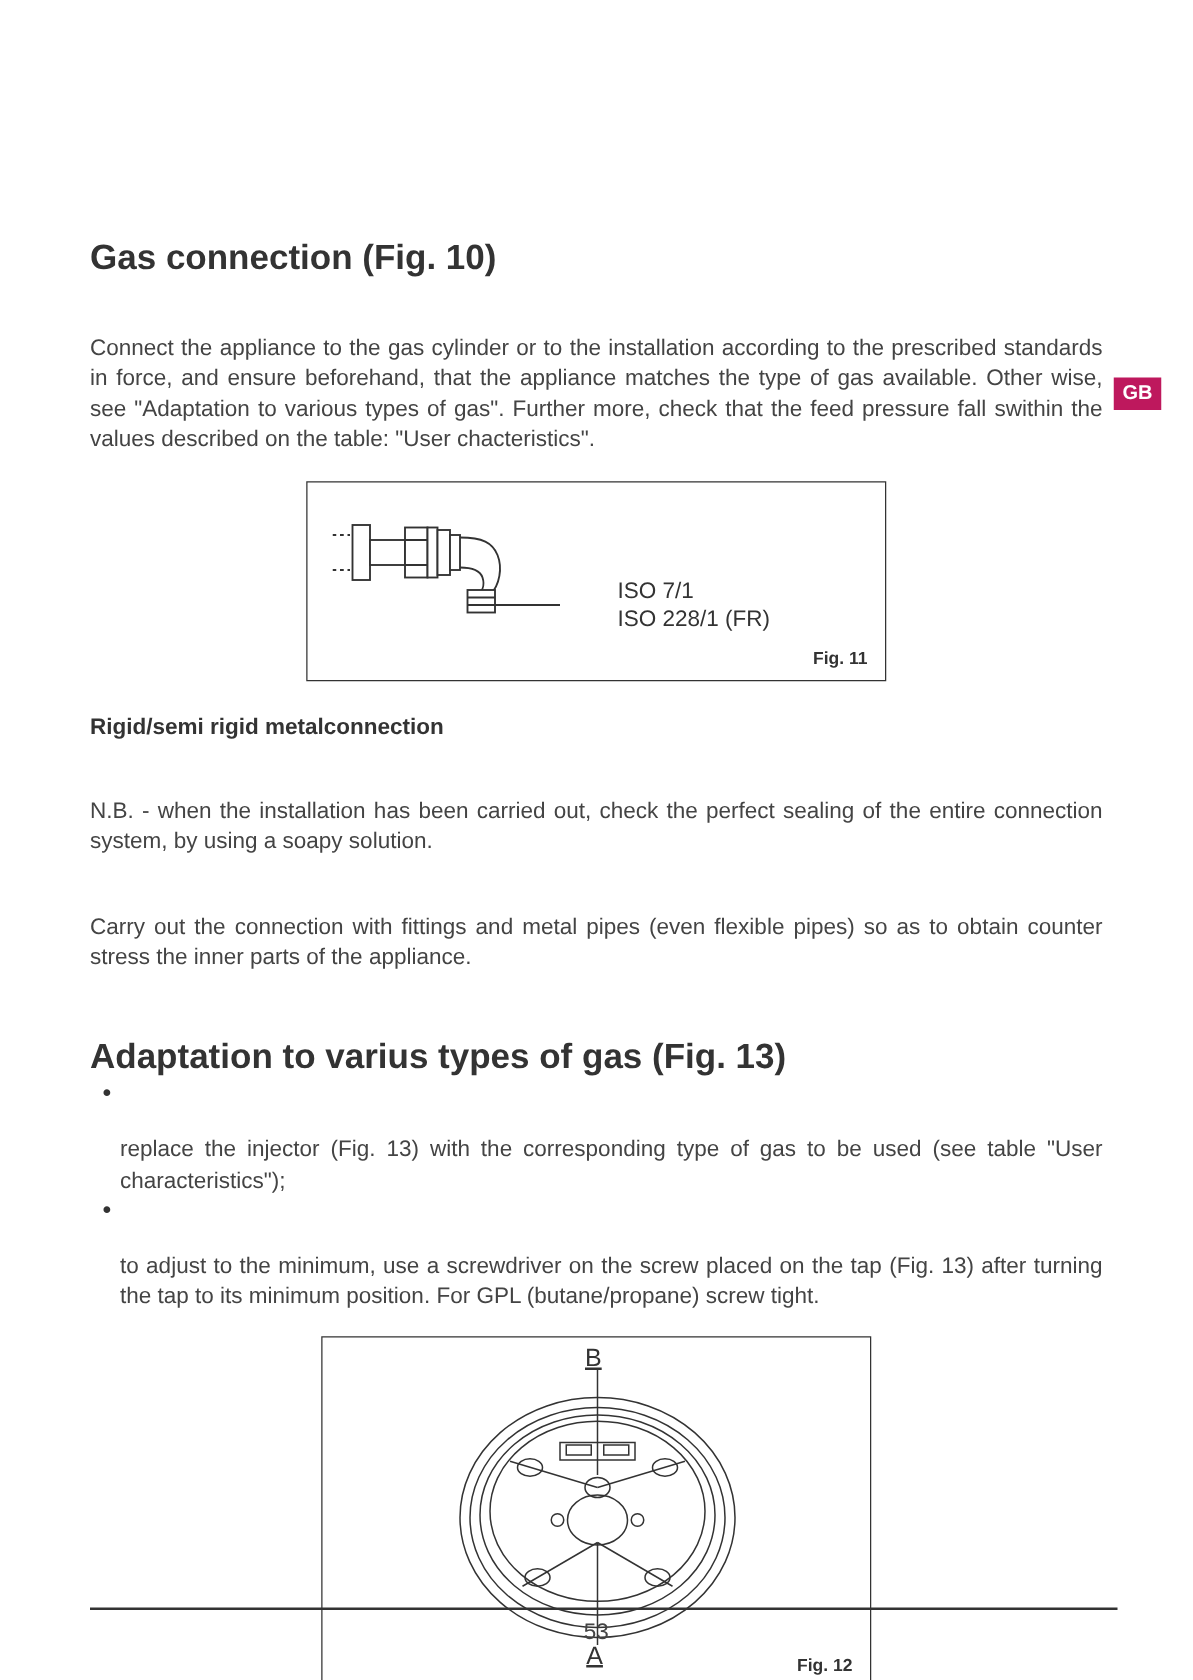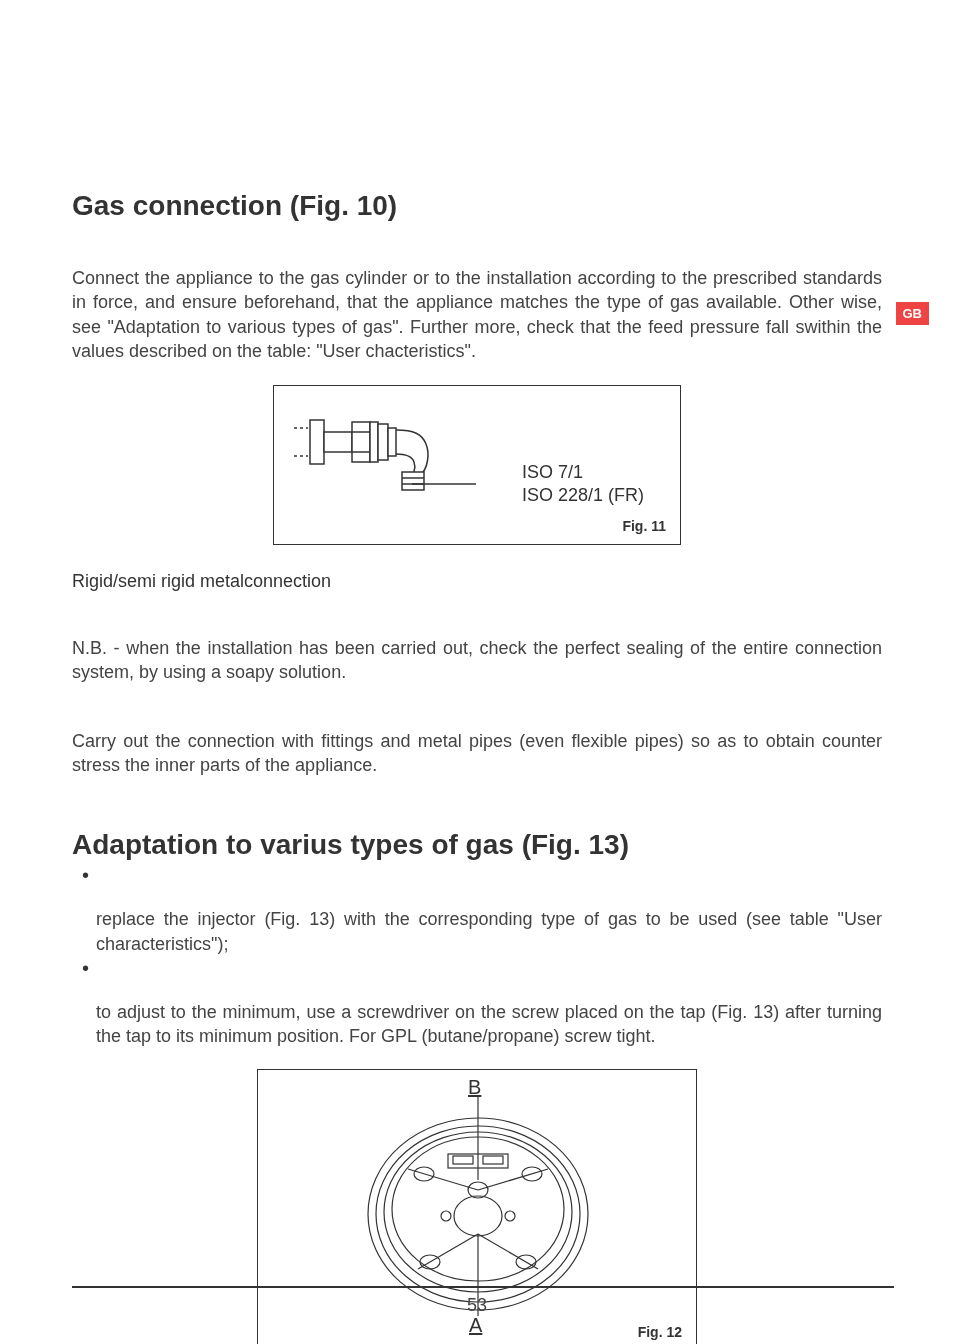--- a/index.html
+++ b/index.html
@@ -25,33 +25,33 @@
       font-size: 18px;
       line-height: 1.35;
       text-align: justify;
       color: #444;
       margin-top: 44px;
     }
     .side-tab {
       position: absolute;
       right: 25px;
       top: 302px;
-      background: #ef4444;
+      background: #be185d;
       color: #fff;
-      font-size: 13px;
+      font-size: 16px;
       font-weight: bold;
       padding: 4px 7px;
     }
     .fig-box {
       border: 1px solid #333;
       margin: 22px auto 26px auto;
       position: relative;
     }
     .fig11 {
-      width: 408px;
+      width: 464px;
       height: 160px;
     }
     .fig11-svg-area {
       position: absolute;
       left: 20px;
       top: 24px;
       width: 190px;
       height: 90px;
     }
     .fig11-label {
@@ -64,21 +64,21 @@
     }
     .fig-caption {
       position: absolute;
       right: 14px;
       bottom: 10px;
       font-size: 14px;
       font-weight: bold;
     }
     h3 {
       font-size: 18px;
-      font-weight: normal;
+      font-weight: bold;
       color: #333;
       margin-bottom: 2px;
     }
     .gap-large { height: 52px; }
     .bullet-list {
       margin-top: 2px;
     }
     .bullet-item {
       display: flex;
       font-size: 18px;

